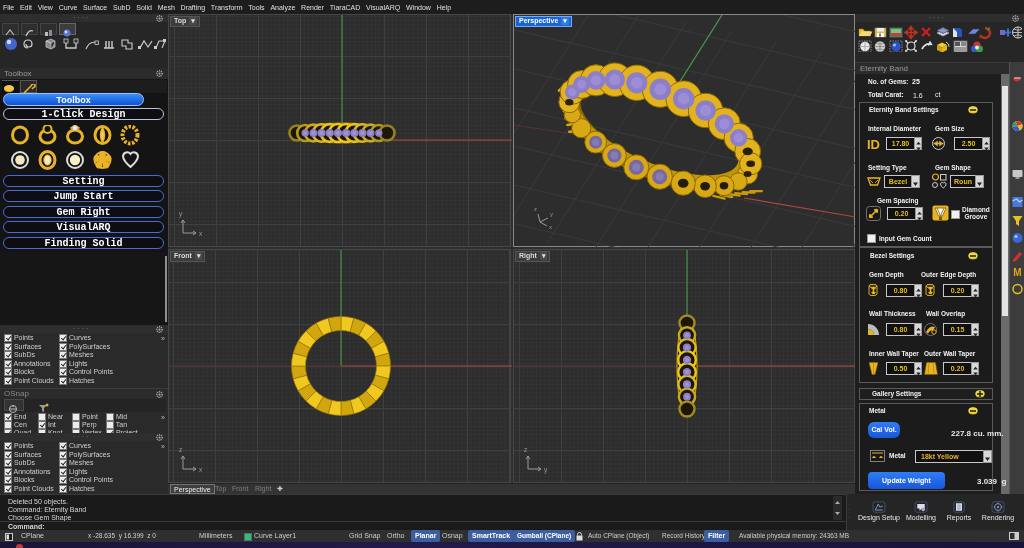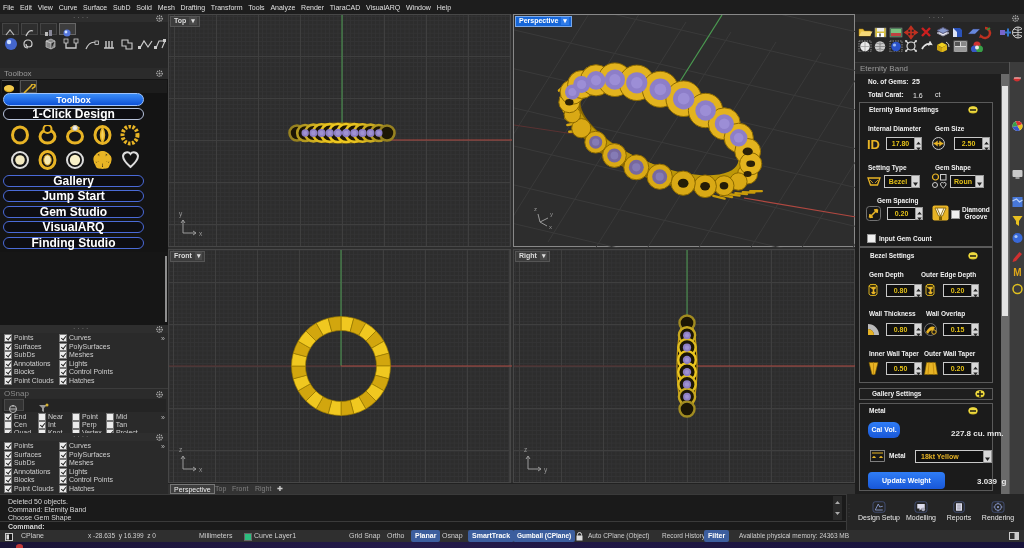--- a/index.html
+++ b/index.html
@@ -8,21 +8,21 @@
 .abs { position:absolute; }
 
 #menubar { position:absolute; top:0; left:0; width:1024px; height:14px; background:#1d1d1d; color:#e0e0e0; font-size:7px; display:flex; align-items:center; }
 #menubar span { padding:0 2.9px; }
 
 #leftbar { position:absolute; top:14px; left:0; width:168px; height:480px; background:#232323; }
 .panelhdr { position:relative; height:8px; background:#2e2e2e; }
 .dots { position:absolute; left:50%; top:2px; width:22px; height:3px; transform:translateX(-50%); color:#777; font-size:7px; line-height:3px; letter-spacing:2px; }
 .gear { position:absolute; right:4px; top:0px; width:9px; height:9px; }
 
-.tbbtn { position:absolute; left:3px; width:141px; height:12px; background:#0d0d12; border:1px solid #4a6ad8; border-radius:6px; color:#fff; font-weight:bold; font-size:12px; text-align:center; line-height:11px; }
+.tbbtn { position:absolute; left:3px; width:161px; height:12px; background:#0d0d12; border:1px solid #4a6ad8; border-radius:6px; color:#fff; font-weight:bold; font-size:10px; text-align:center; line-height:11px;font-family:Liberation Mono, monospace; }
 
 .cb { display:inline-block; width:8px; height:8px; background:#ececec; border:1px solid #777; vertical-align:-2px; position:relative; }
 .cb.on::after { content:""; position:absolute; left:2.4px; top:0.2px; width:2px; height:4.4px; border:solid #222; border-width:0 1.7px 1.7px 0; transform:rotate(38deg); }
 .filterrow { position:absolute; font-size:7px; color:#cfcfcf; white-space:nowrap; }
 
 #viewports { position:absolute; top:14px; left:168px; width:687px; height:469px; background:#2e2e2e; }
 .vp { position:absolute; background:#2e2e2e; border:1px solid #474747; }
 .vplabel { position:absolute; top:1px; left:1px; font-size:7px; font-weight:bold; color:#ddd; background:#3c3c3c; padding:0px 2px 1px 3px; border:1px solid #555; }
 .vplabel .dd { display:inline-block; margin-left:3px; padding:0 2px; background:#4a4a4a; font-size:7px; }
 
@@ -156,25 +156,25 @@
                 <circle cx="104" cy="33.5" r="1.9"></circle>
                 <circle cx="102" cy="40" r="1.9"></circle>
                 <circle cx="95" cy="40" r="1.9"></circle>
                 <circle cx="93" cy="33.5" r="1.9"></circle>
                 <circle cx="98.5" cy="35" r="2.3"></circle>
               </g>
             <path d="M119 31 a4.2 4.2 0 0 1 7.5 -2 a4.2 4.2 0 0 1 7.5 2 q0 4.5 -7.5 11 q-7.5 -6.5 -7.5 -11 z" stroke="#ddd" stroke-width="2"></path>
           </g>
         </svg>
       </div>
-      <div class="tbbtn" style="top:107px;">Gallery</div>
+      <div class="tbbtn" style="top:107px;">Setting</div>
       <div class="tbbtn" style="top:122px;">Jump Start</div>
-      <div class="tbbtn" style="top:138px;">Gem Studio</div>
+      <div class="tbbtn" style="top:138px;">Gem Right</div>
       <div class="tbbtn" style="top:153px;">VisualARQ</div>
-      <div class="tbbtn" style="top:169px;">Finding Studio</div>
+      <div class="tbbtn" style="top:169px;">Finding Solid</div>
     </div>
 
     <div class="abs" style="top:238px;left:0;width:168px;height:73px;background:#161616;"></div>
       <div class="abs" style="top:242px;left:165px;width:2px;height:66px;background:#8f8f8f;"></div>
 
     <div class="abs" style="top:311px;left:0;width:168px;height:63px;background:#2a2a2a;">
       <div class="panelhdr">
           <div class="dots">····</div>
           <svg class="gear" viewBox="0 0 10 10">
             <circle cx="5" cy="5" r="3" fill="none" stroke="#aaa" stroke-width="1.6" stroke-dasharray="1.2 1"></circle>

